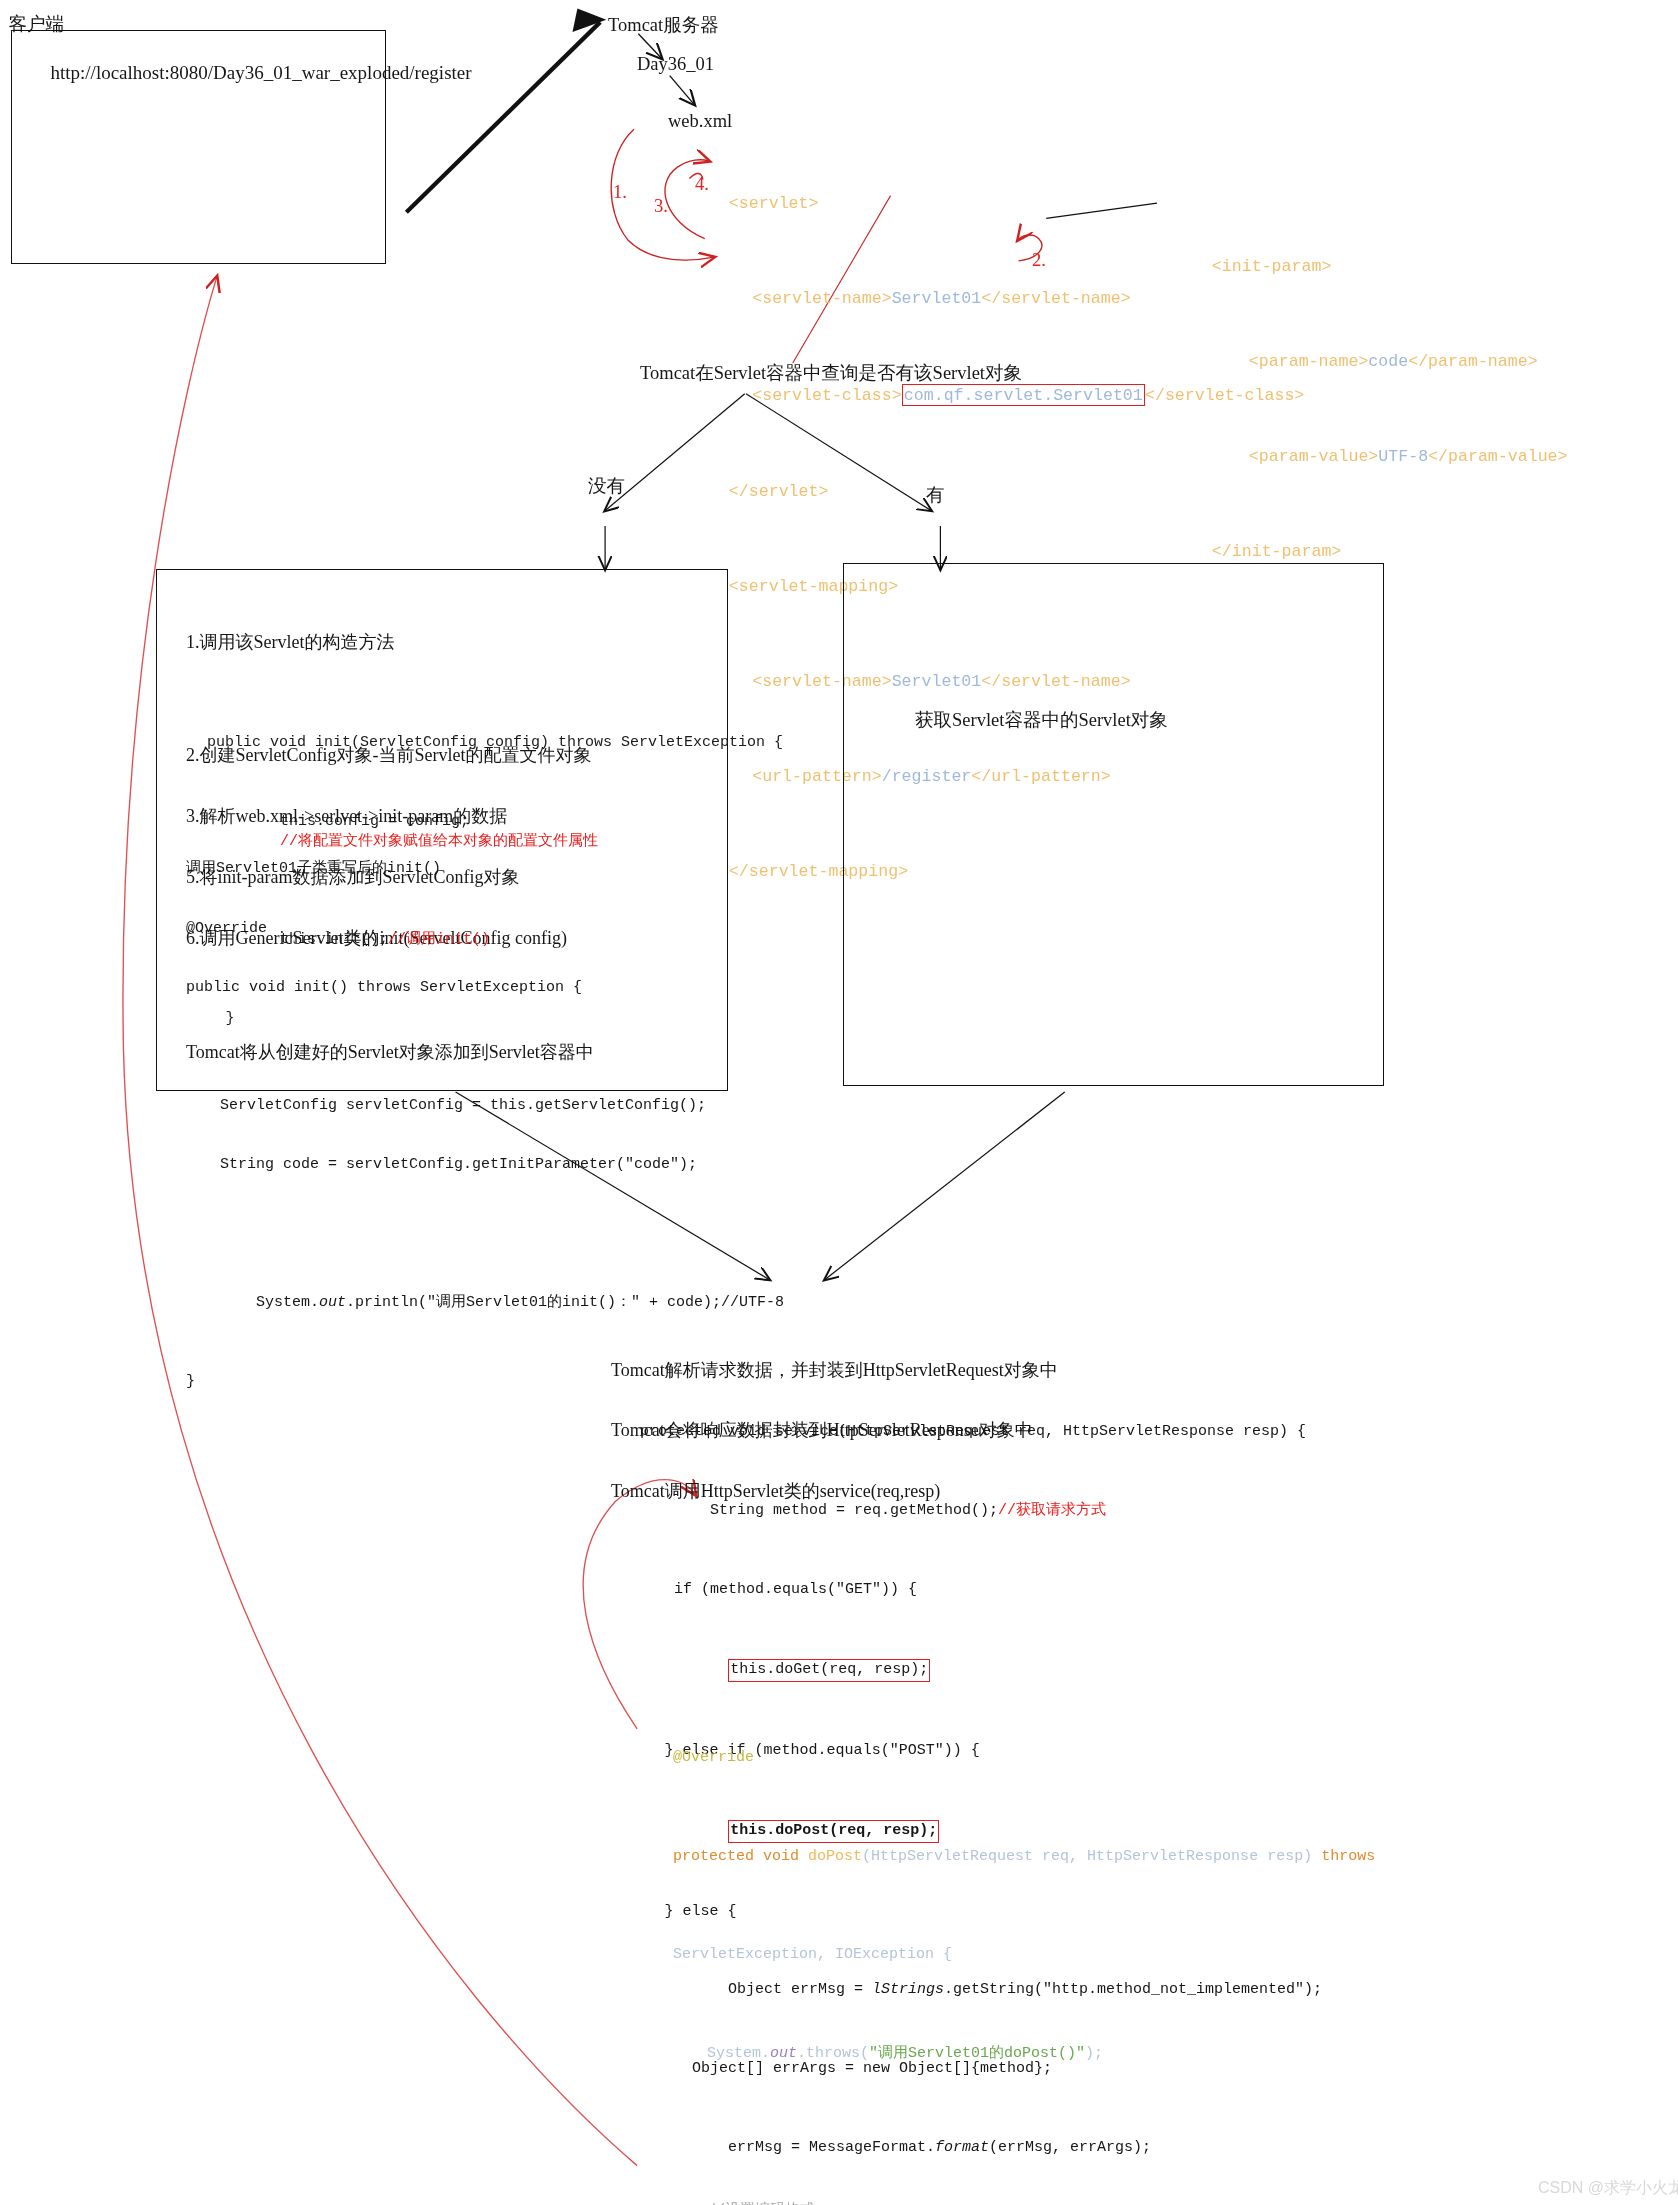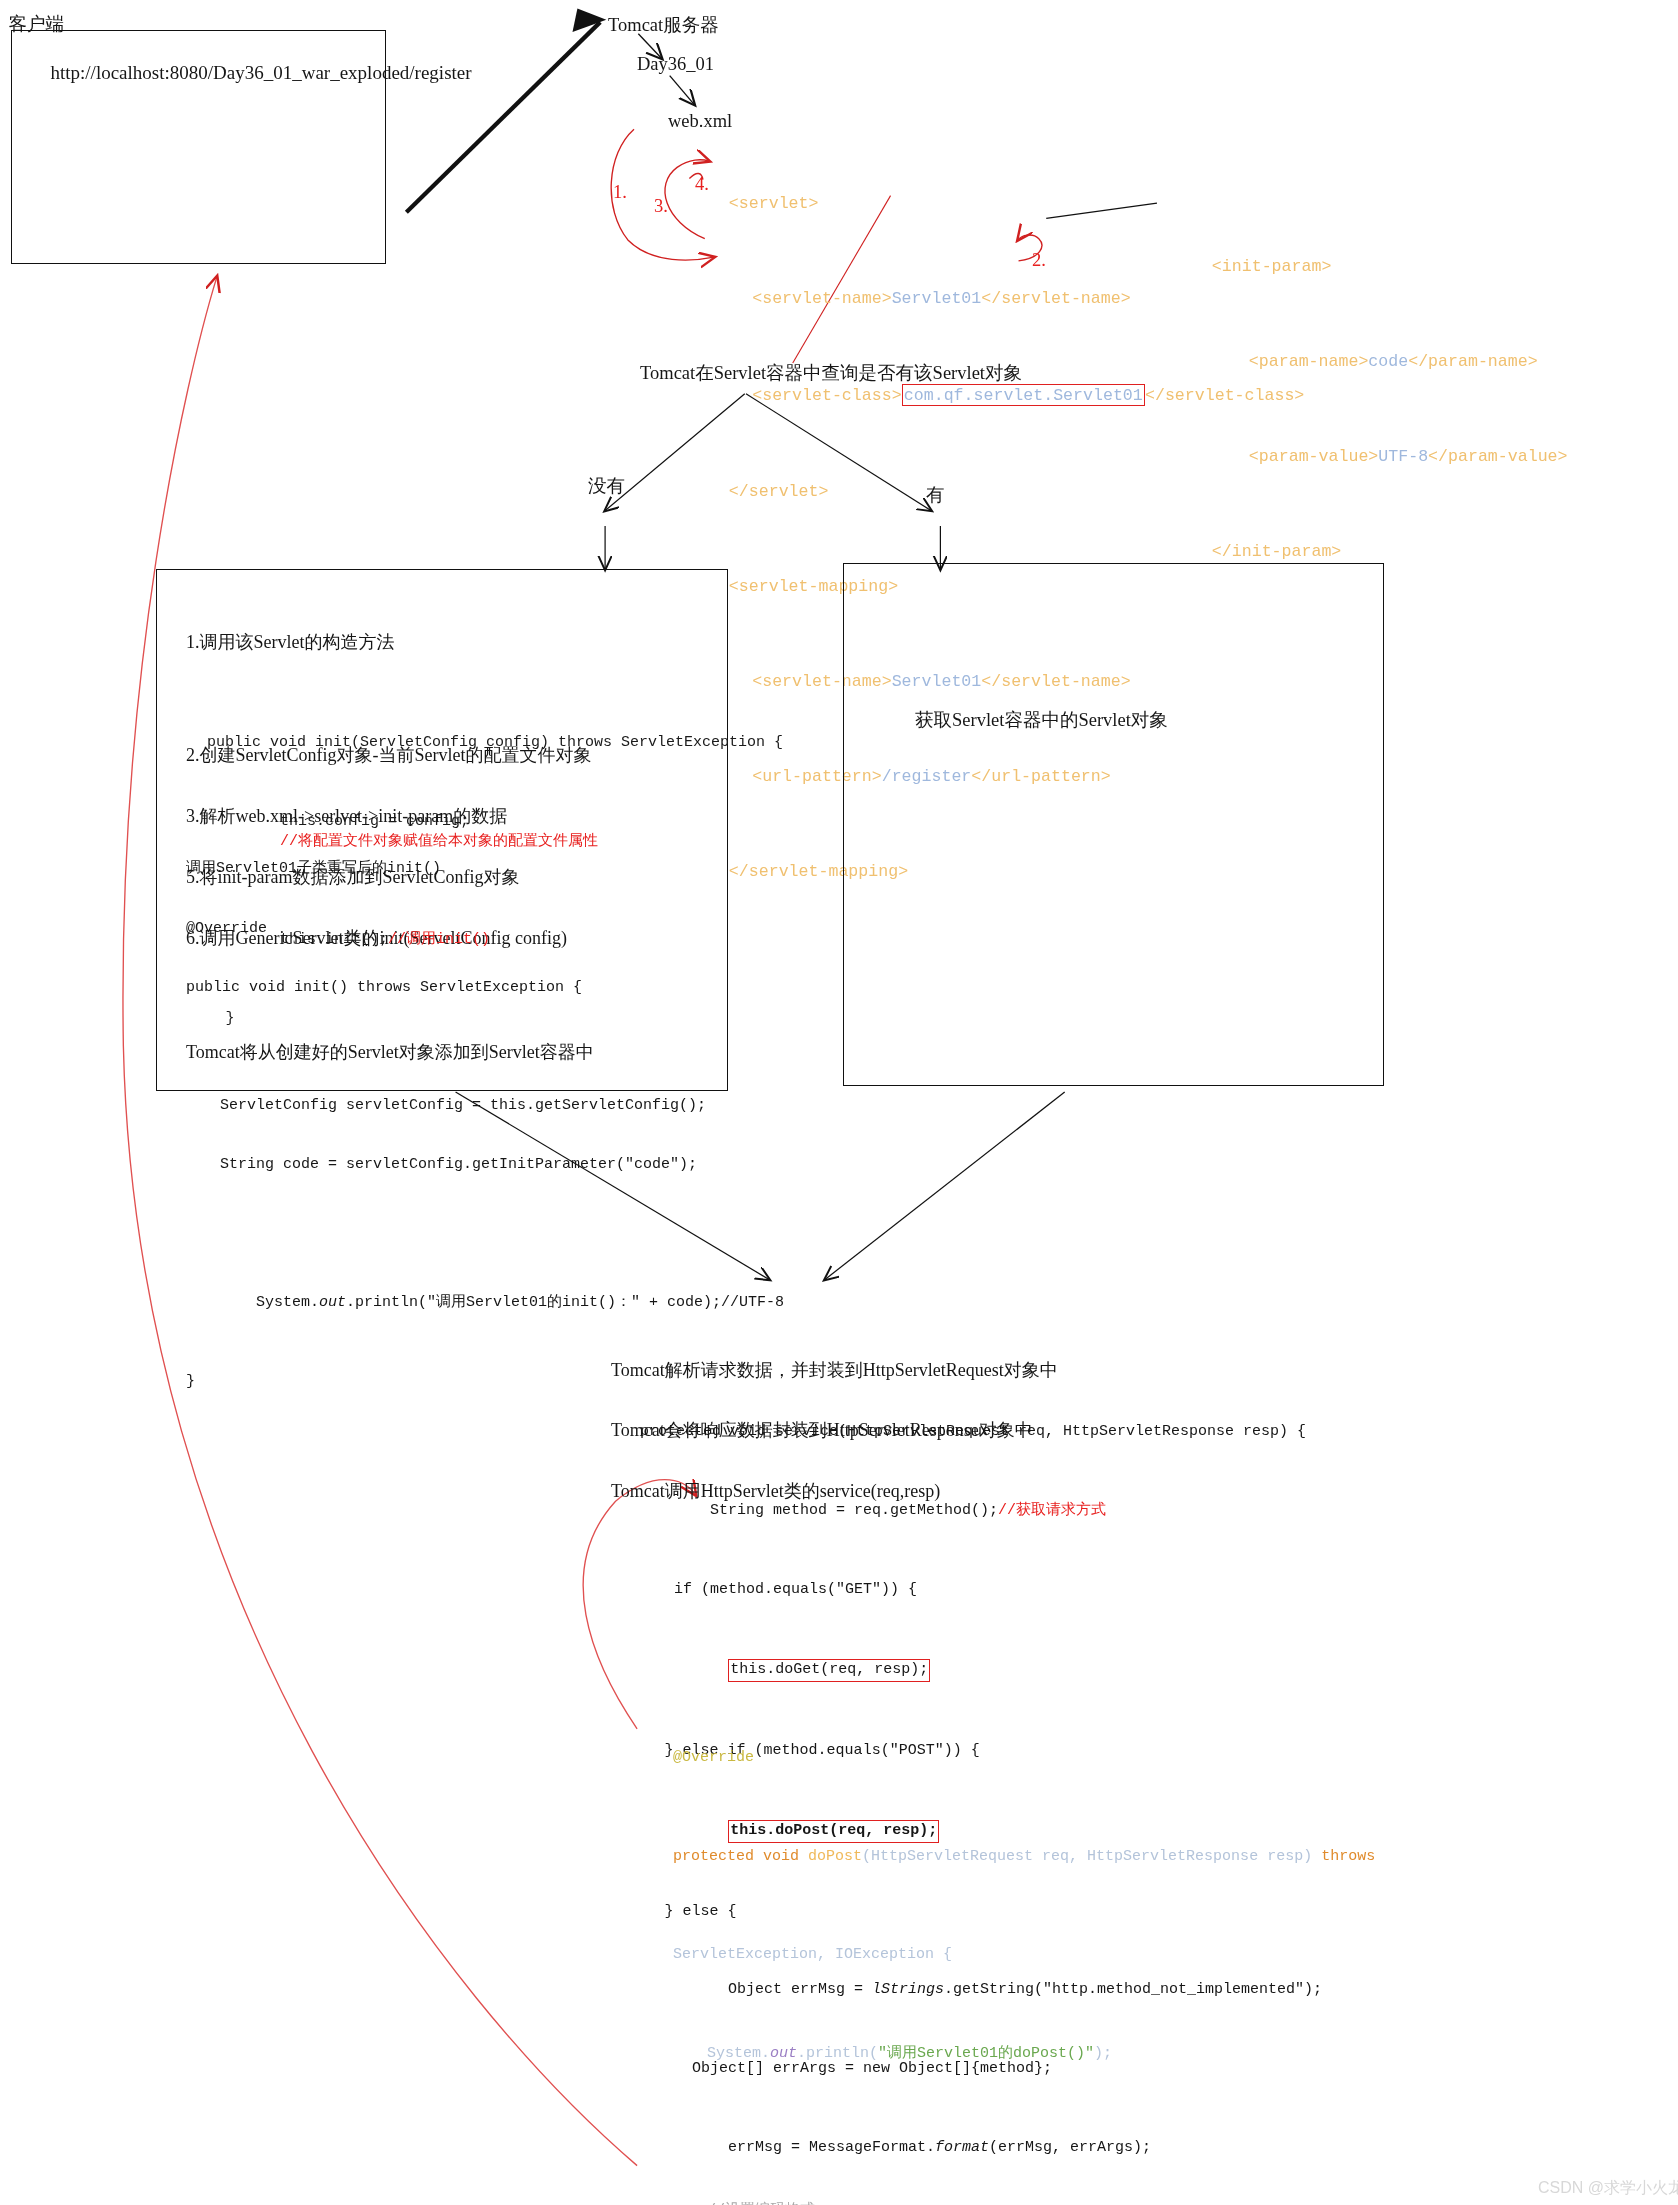--- a/index.html
+++ b/index.html
@@ -269,21 +269,21 @@
   <div class="code-line">
     <span class="c-anno">@Override</span>
   </div>
   <div class="code-line">
     <span class="c-kw">protected void </span><span class="c-fn">doPost</span><span class="c-var">(HttpServletRequest req, HttpServletResponse resp) </span><span class="c-kw">throws</span>
   </div>
   <div class="code-line">
     <span class="c-var">ServletException, IOException {</span>
   </div>
   <div class="code-line" style="padding-left:34px;">
-    <span class="c-var">System.</span><span class="c-purple c-italic">out</span><span class="c-var">.println(</span><span class="c-str">"调用Servlet01的doPost()"</span><span class="c-var">);</span>
+    <span class="c-var">System.</span><span class="c-purple c-italic">out</span><span class="c-var">.throws(</span><span class="c-str">"调用Servlet01的doPost()"</span><span class="c-var">);</span>
   </div>
   <div style="height:19.7px;"></div>
   <div class="code-line" style="padding-left:34px;">
     <span class="c-cmt">//设置编码格式</span>
   </div>
   
   
   
   
   

